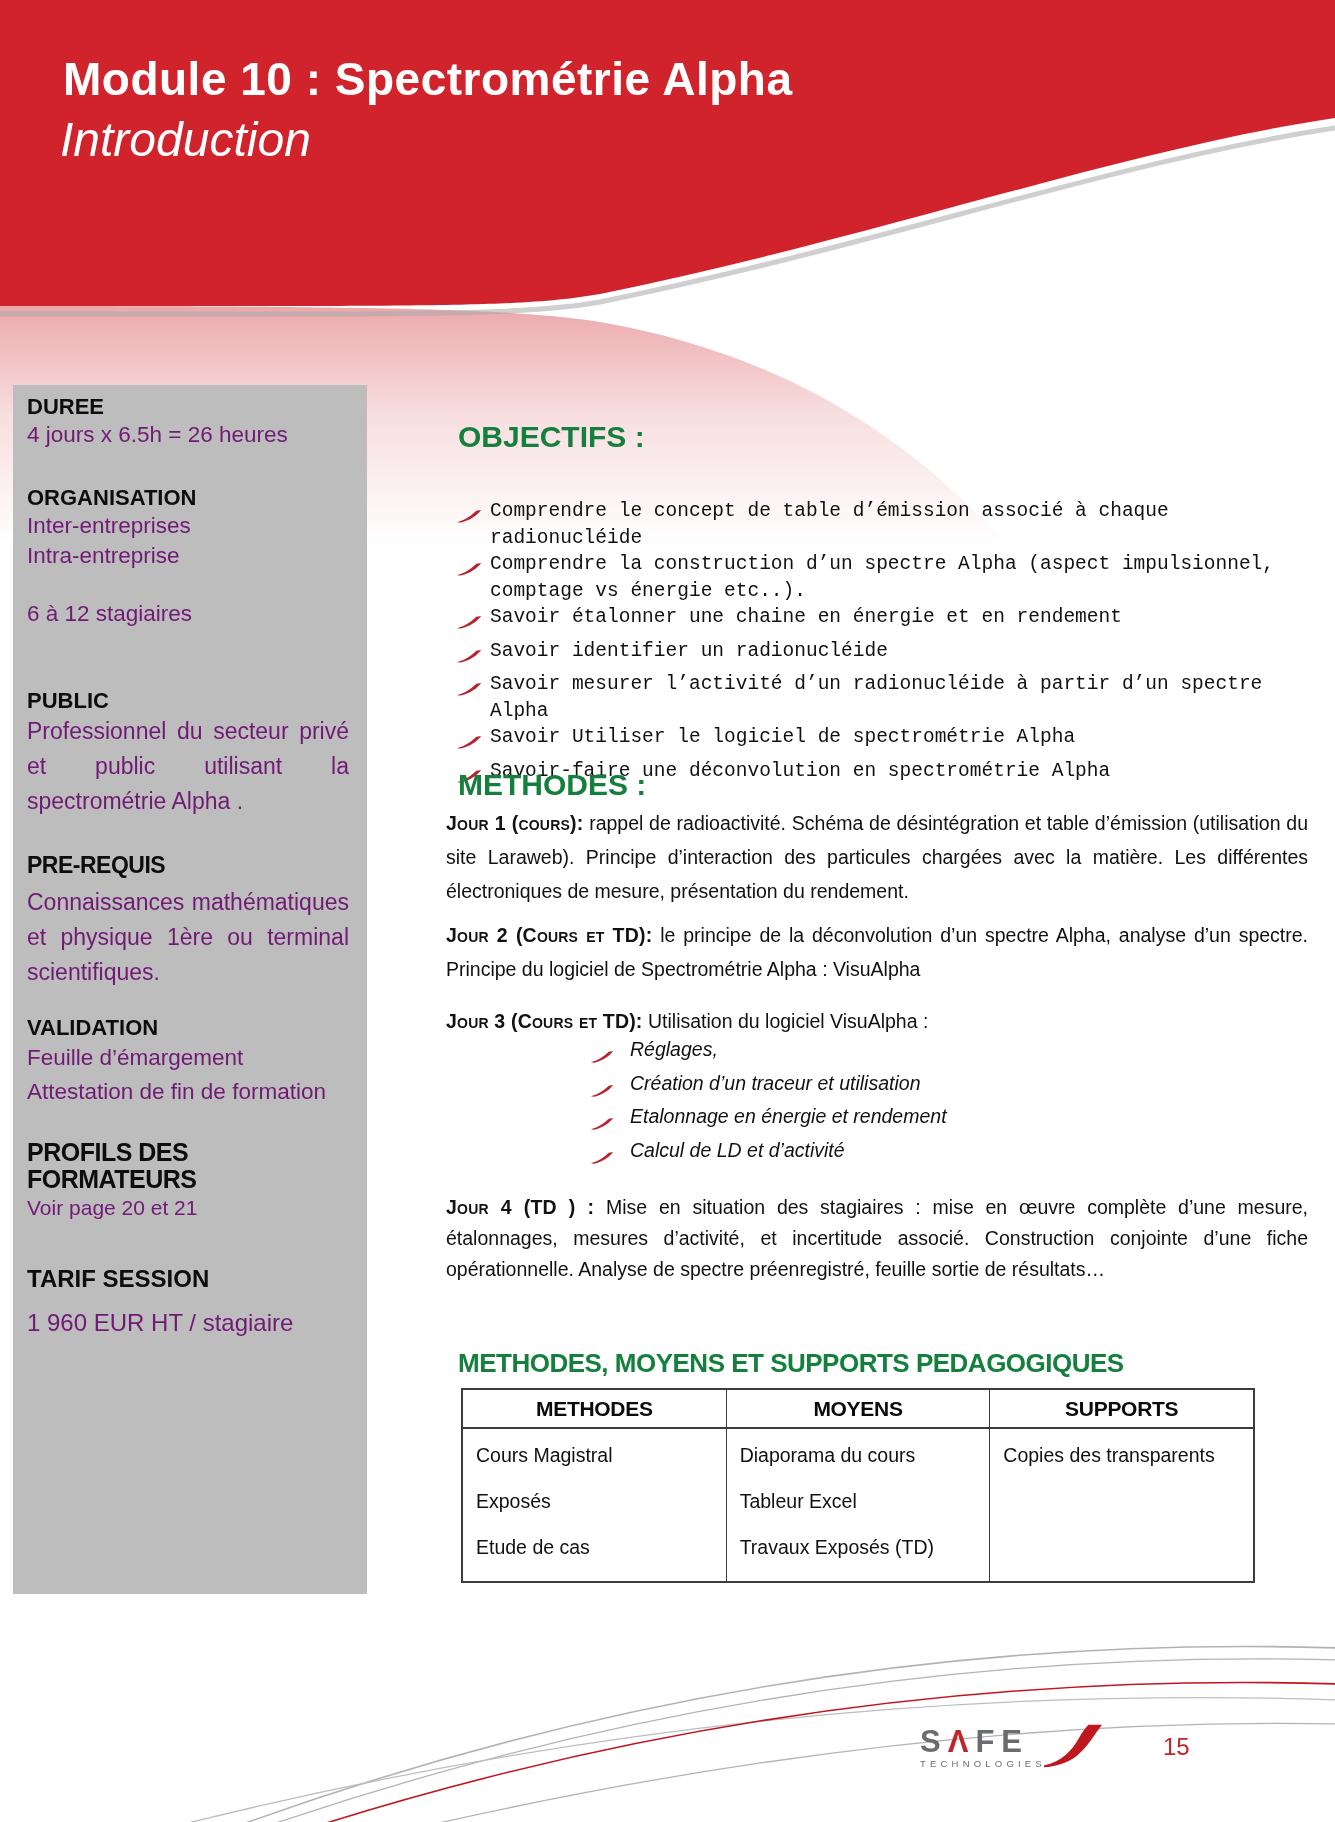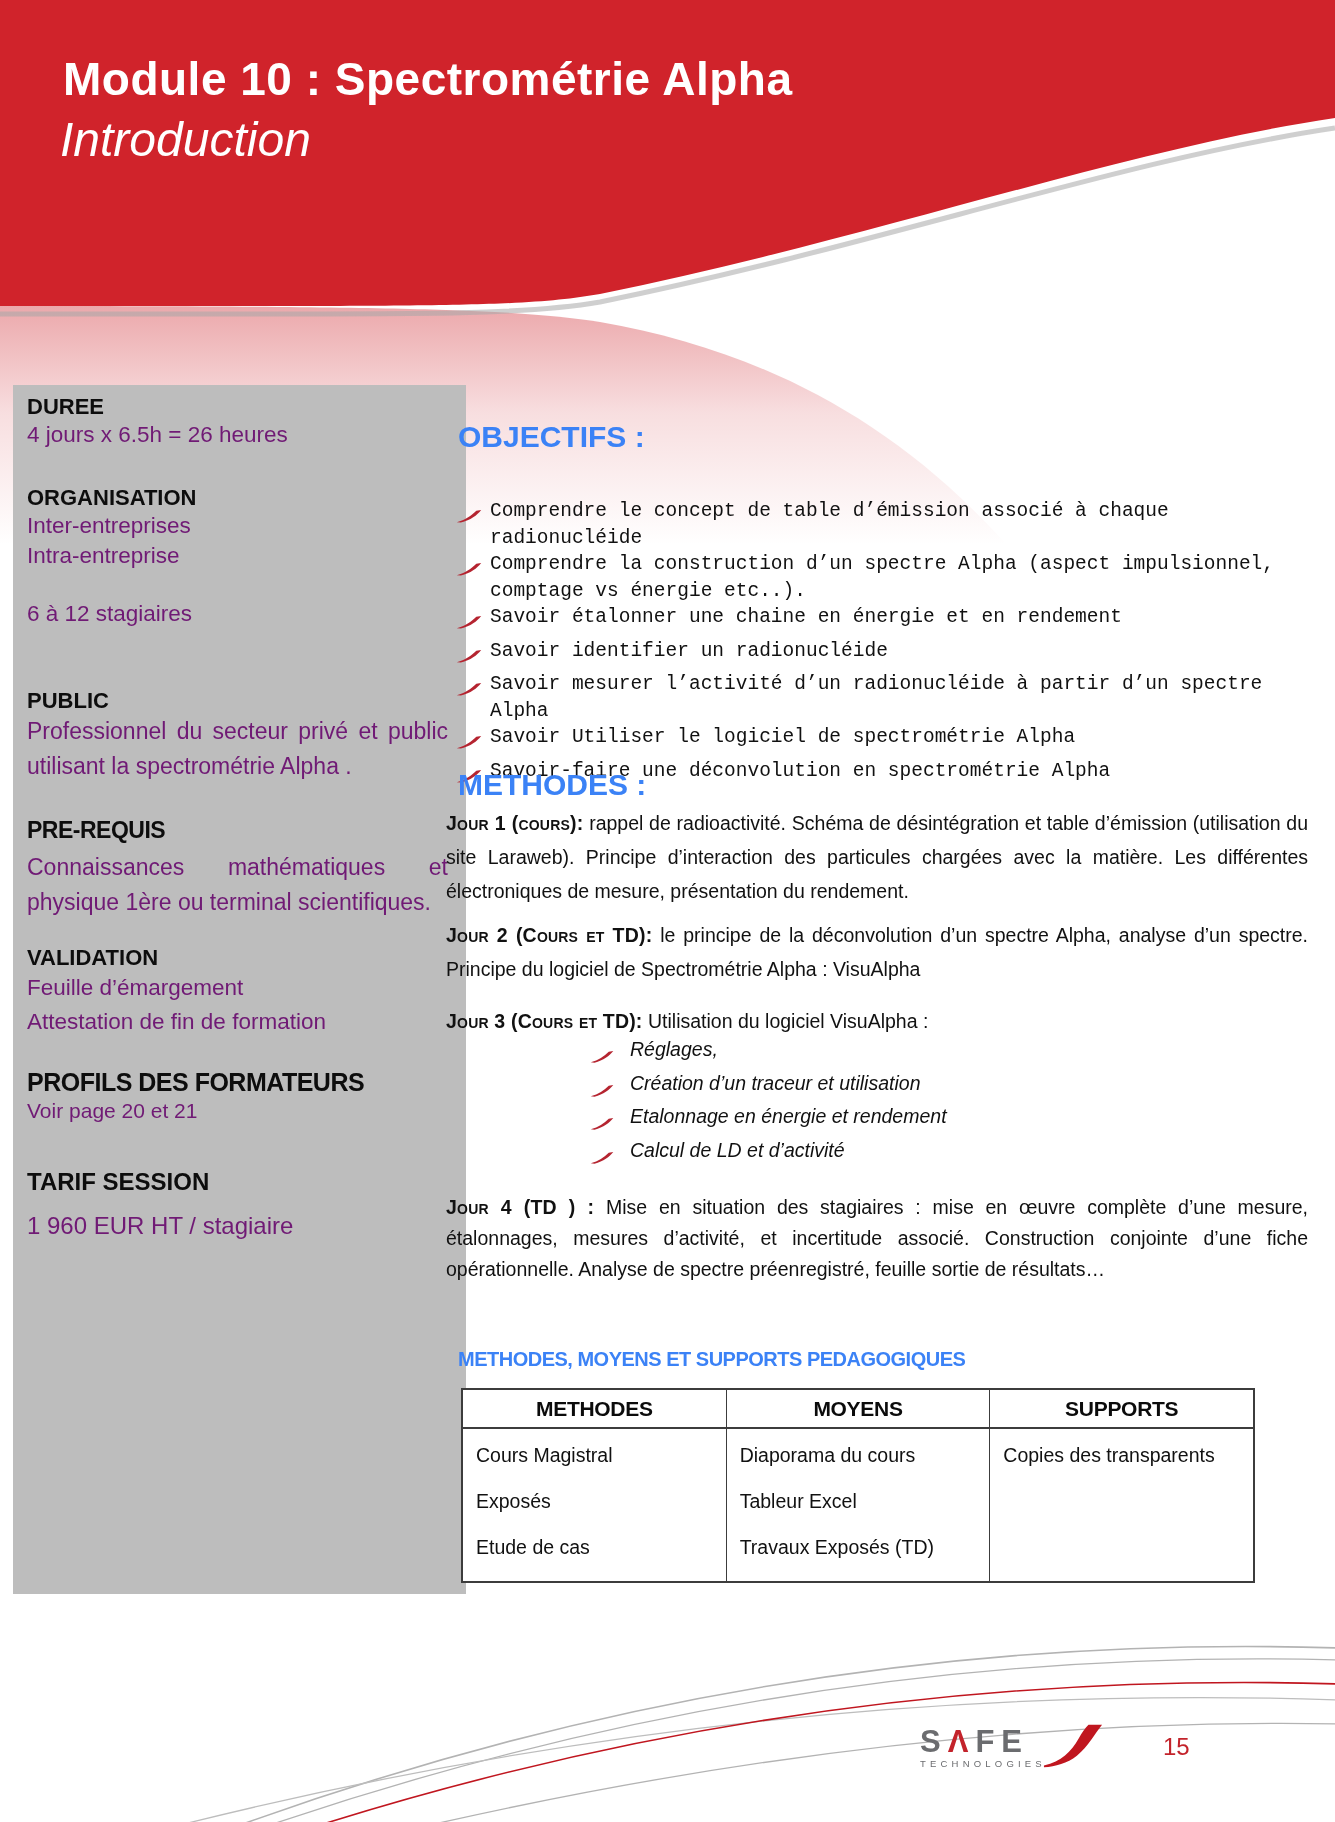--- a/index.html
+++ b/index.html
@@ -16,33 +16,33 @@
   .hdr-title{
     position:absolute;left:63px;top:52px;
     font-size:46px;font-weight:bold;color:#ffffff;letter-spacing:.5px;
   }
   .hdr-sub{
     position:absolute;left:60px;top:112px;
     font-size:48px;font-style:italic;color:#ffffff;font-weight:normal;
   }
   
   .sidebar{
-    position:absolute;left:13px;top:385px;width:453px;height:1209px;
+    position:absolute;left:13px;top:385px;width:354px;height:1209px;
     background:#bdbdbd;box-sizing:border-box;padding:8px 18px 0 14px;
   }
   .sb-h{font-weight:bold;font-size:22px;line-height:27px;color:#0d0d0d;}
   .sb-h.cond{font-size:23px;letter-spacing:-.5px;}
   .sb-t{font-size:22.5px;line-height:30px;color:#701a75;}
   .sb-just{text-align:justify;line-height:35px;font-size:23px;}
   
   .red-h{
     position:absolute;left:458px;
-    font-size:30px;font-weight:bold;color:#3b82f6;letter-spacing:0px;
-  }
-  .red-h.small{font-size:20px;letter-spacing:-0.5px;}
+    font-size:30px;font-weight:bold;color:#15803d;letter-spacing:0px;
+  }
+  .red-h.small{font-size:26px;letter-spacing:-0.5px;}
   .obj-list{position:absolute;left:456px;top:498px;width:862px;margin:0;padding:0;list-style:none;font-family:Liberation Mono, monospace;}
   .obj-item{display:flex;align-items:flex-start;font-size:19.5px;line-height:26.5px;color:#111;}
   .obj-item .sw{flex:0 0 34px;padding-top:7px;}
   .prog-p{
     position:absolute;left:446px;width:862px;margin:0;
     font-size:19.5px;line-height:34px;text-align:justify;color:#111;
   }
   .prog-p.tight{line-height:31px;}
   .jl{font-weight:bold;font-variant:small-caps;letter-spacing:.2px;}
   .j3-list{position:absolute;left:590px;top:1036px;margin:0;padding:0;list-style:none;font-style:italic;}

